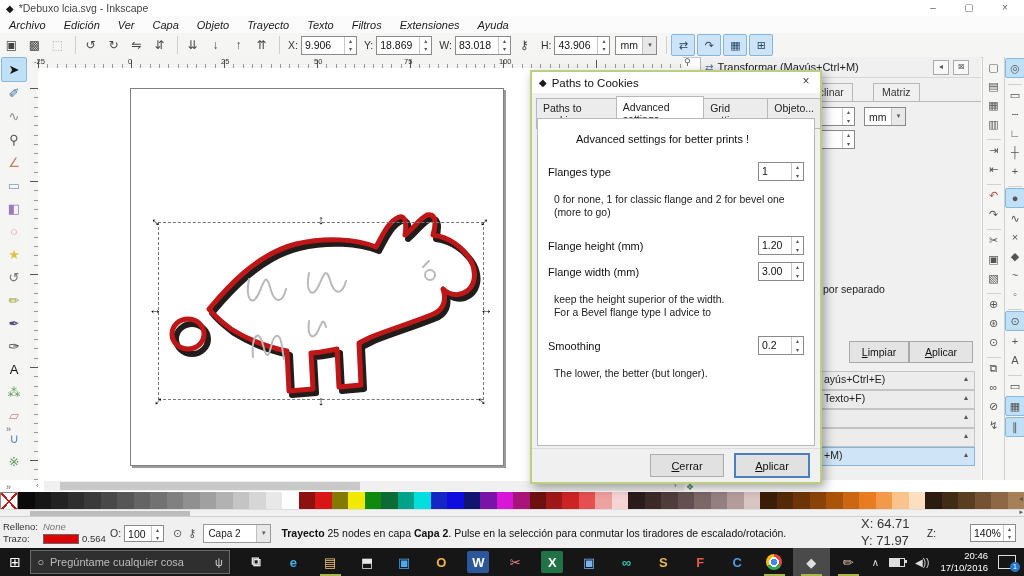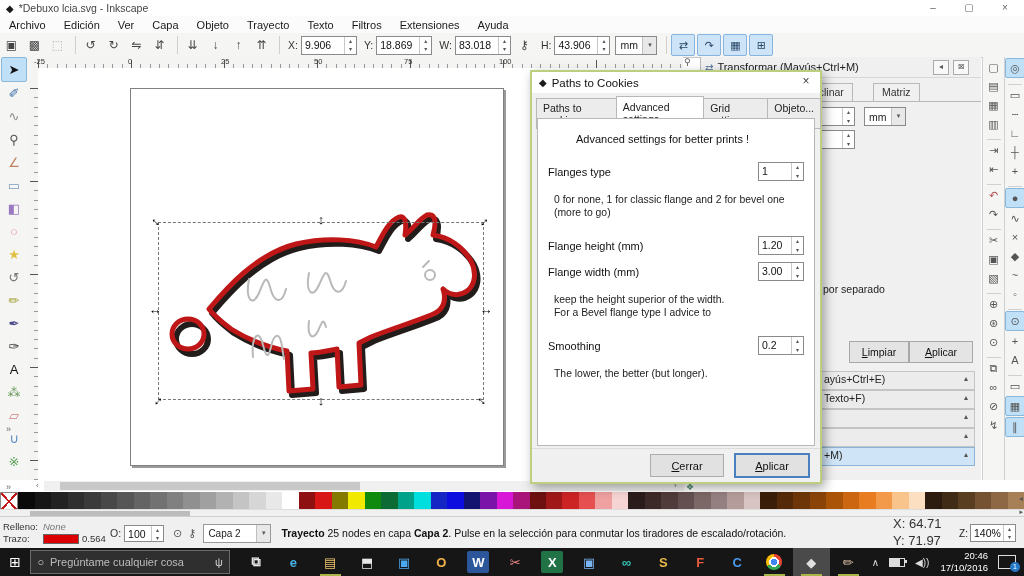--- a/index.html
+++ b/index.html
@@ -9,21 +9,21 @@
   
   .titlebar{position:absolute;left:0;top:0;width:1024px;height:16px;background:#fff;
             display:flex;align-items:center;border-bottom:1px solid #eee;}
   .titlebar .appicon{margin:0 5px 0 6px;font-size:10px;color:#1a1a1a;}
   .titlebar .title{font-size:10.5px;color:#444;}
   .titlebar .wc{position:absolute;top:0;width:30px;height:16px;text-align:center;color:#666;font-size:10px;line-height:16px;}
   .wc.min{right:76px}.wc.max{right:40px}.wc.cls{right:4px}
   
   .menubar{position:absolute;left:0;top:16px;width:1024px;height:17px;background:#fbfbfb;
            display:flex;align-items:center;border-bottom:1px solid #e5e5e5;}
-  .menu-item{padding:0 9px;font-size:11px;color:#1a1a1a;}
+  .menu-item{padding:0 9px;font-size:11px;color:#1a1a1a;font-style:italic;}
   
   .cmdbar{position:absolute;left:0;top:33px;width:1024px;height:24px;background:#f5f5f4;
           border-bottom:1px solid #c8c8c8;display:flex;align-items:center;}
   .tb-ic{width:21px;height:20px;display:flex;align-items:center;justify-content:center;
          font-size:12px;color:#444;margin:0 1px;border-radius:2px;}
   .tb-ic.disabled{color:#b5b5b5;}
   .tb-ic.sep{width:6px;border-right:1px solid #cfcfcf;height:18px;margin:0 3px 0 0;border-radius:0;}
   .spin-group{display:flex;align-items:center;margin:0 2px;}
   .spin-label{font-size:10.5px;color:#333;margin:0 3px;}
   .spin{display:flex;width:54px;height:17px;background:#fff;border:1px solid #8a8a8a;}
@@ -151,21 +151,21 @@
   .ob{display:flex;align-items:center;margin-right:6px;}
   .ob .spin{width:38px;height:15px;}
   .sic{font-size:11px;color:#555;margin:0 3px;}
   .layer-dd{display:flex;align-items:center;width:66px;height:17px;background:#fff;border:1px solid #999;margin:0 4px;}
   .layer-dd .val{flex:1;padding-left:4px;font-size:10px;}
   .layer-dd .dda{width:13px;height:100%;background:#e8e8e8;border-left:1px solid #c0c0c0;font-size:7px;line-height:16px;text-align:center;color:#555;}
   .smsg{flex:1;font-size:10.5px;color:#111;padding-left:6px;white-space:nowrap;overflow:hidden;}
   .coords{width:62px;font-size:13px;color:#333;line-height:1.3;padding-right:4px;}
   .zb{display:flex;align-items:center;padding-right:8px;}
   .zb .zl{font-size:10px;margin-right:2px;}
-  .zb .spin{width:44px;height:16px;}
+  .zb .spin{width:44px;height:16px;margin-left:32px;}
   
   .taskbar{position:absolute;left:0;top:548px;width:1024px;height:28px;background:#161616;display:flex;align-items:center;z-index:200;}
   .start{width:36px;height:28px;display:flex;align-items:center;justify-content:center;color:#fff;font-size:14px;}
   .search{width:234px;height:22px;background:#2f2f2f;border:1px solid #6a6a6a;display:flex;align-items:center;margin-right:8px;}
   .search .o{color:#ddd;font-size:11px;margin:0 6px;}
   .search .ph{flex:1;color:#bdbdbd;font-size:11px;}
   .search .mic{color:#ccc;font-size:11px;margin-right:6px;}
   .app{width:37px;height:28px;display:flex;align-items:center;justify-content:center;position:relative;}
   .app .icbox{width:22px;height:22px;display:flex;align-items:center;justify-content:center;font-size:13px;font-weight:700;border-radius:2px;}
   .app.open::after{content:"";position:absolute;left:8px;bottom:0;width:21px;height:2px;background:#aab549;}

